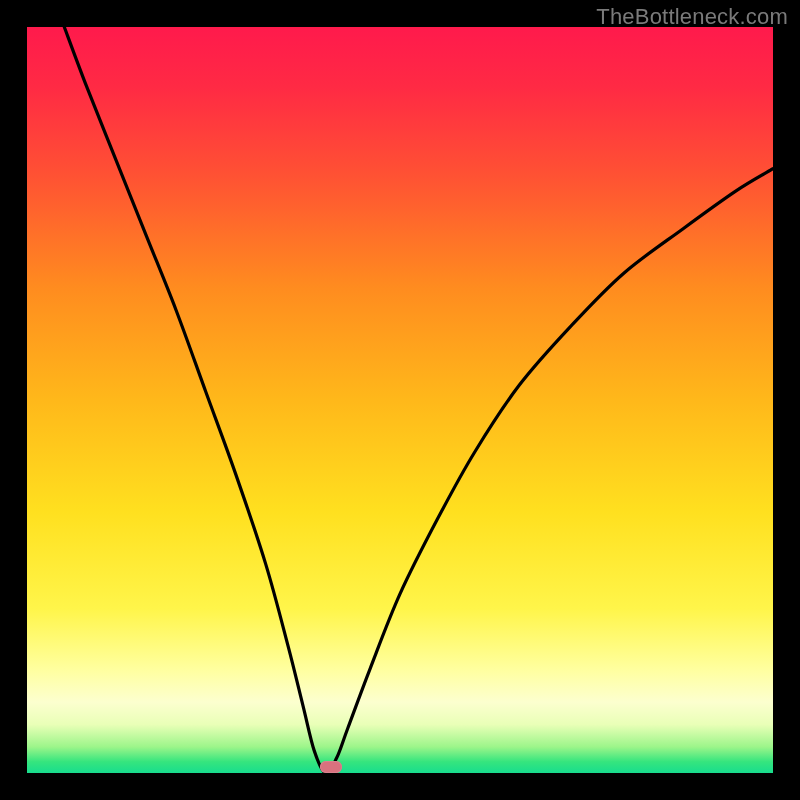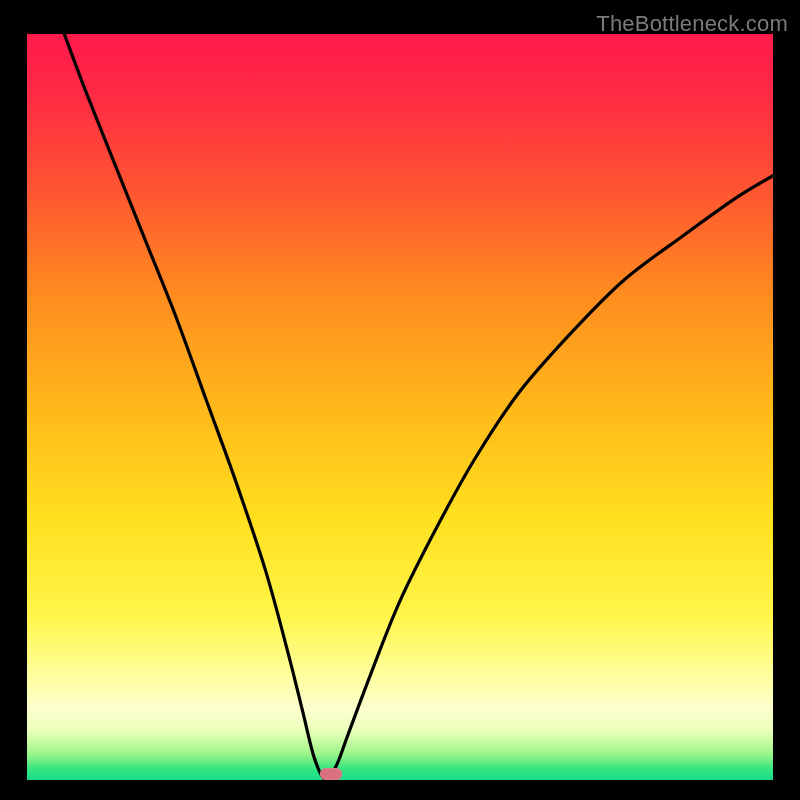--- a/index.html
+++ b/index.html
@@ -11,21 +11,20 @@
     font-family: Arial, Helvetica, sans-serif;
     overflow: hidden;
   }
   .frame {
     position: absolute;
     left: 0;
     top: 0;
     width: 800px;
     height: 720px;
     background: #000;
-    margin-top: 7px;
   }
   .watermark {
     position: absolute;
     top: 4px;
     right: 12px;
     color: #7a7a7a;
     font-size: 22px;
     font-weight: 500;
     letter-spacing: 0.2px;
     user-select: none;

